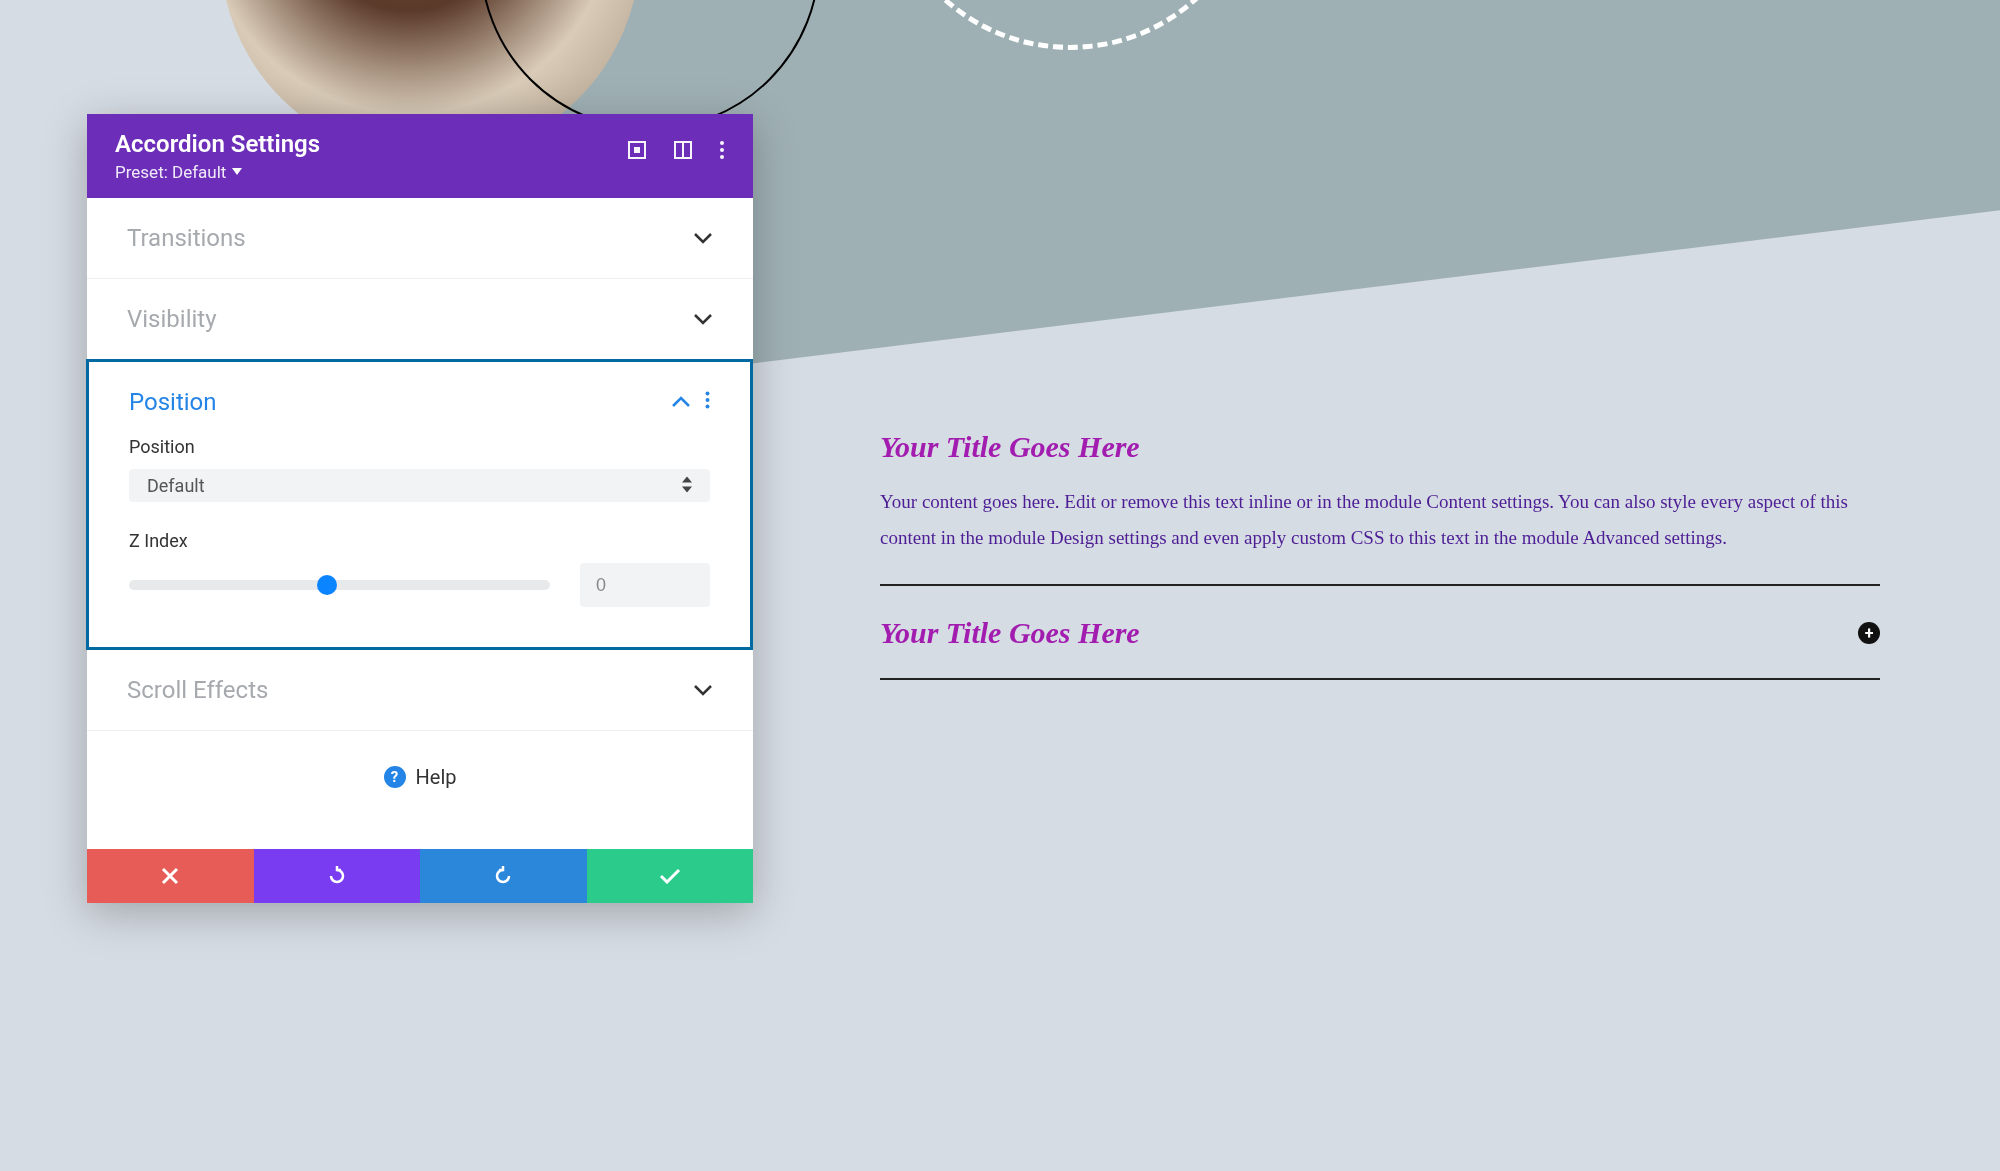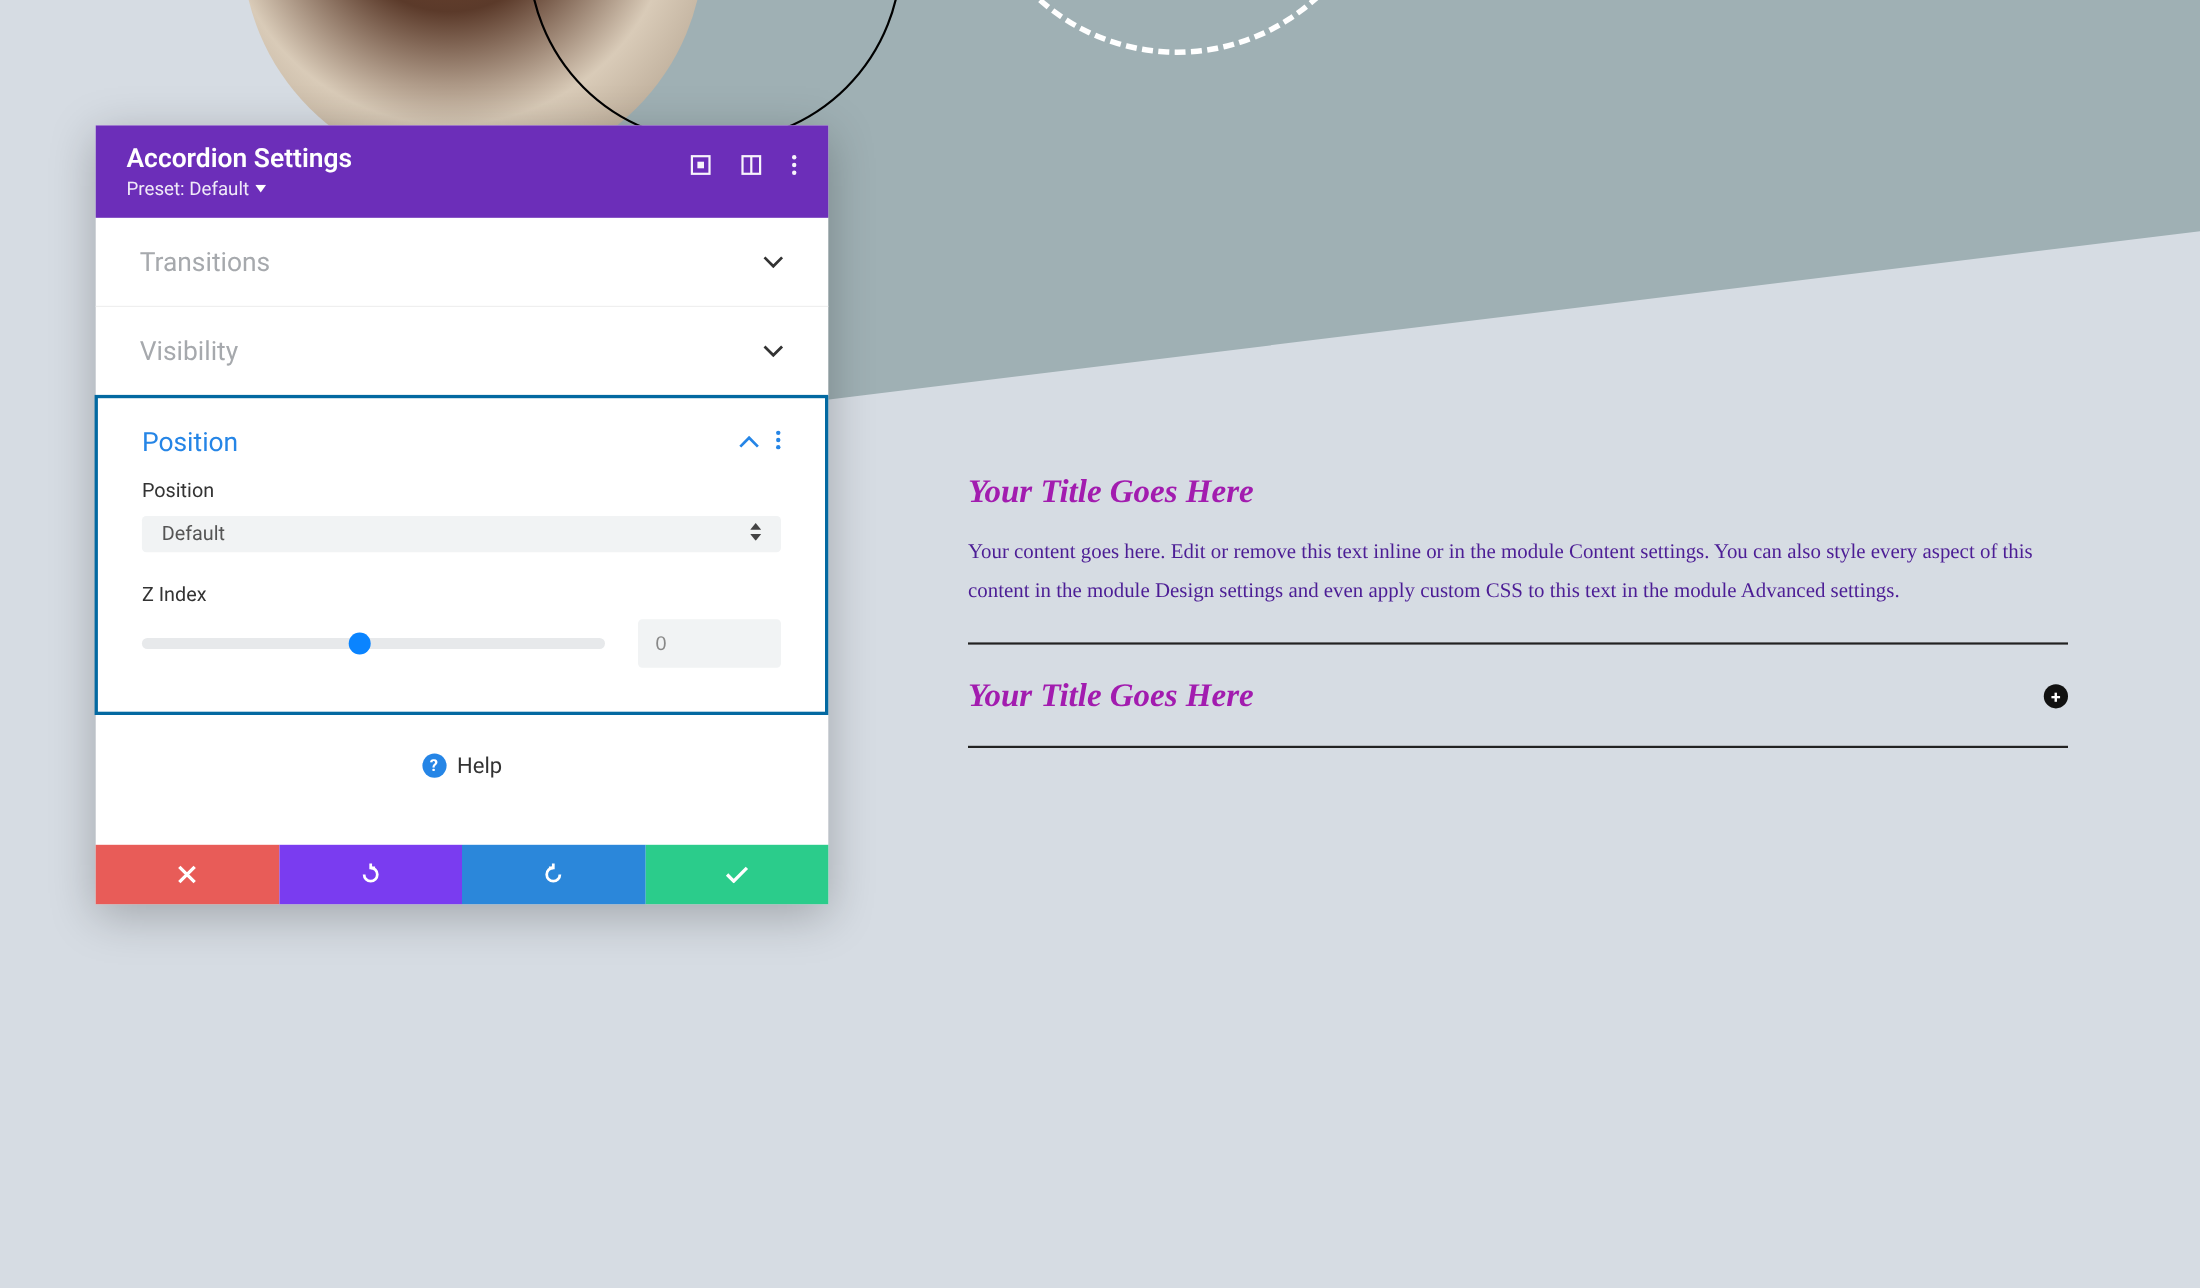--- a/index.html
+++ b/index.html
@@ -370,20 +370,30 @@
       <div class="field-label">Z Index</div>
       <div class="slider-row">
         <div class="slider-track">
           <div class="slider-thumb"></div>
         </div>
         <input class="num-input" value="0" style="">
       </div>
     </div>
   </div>
 
+  <div class="section">
+    <div class="section-head">
+      <span class="section-title">Scroll Effects</span>
+      <span class="chev">
+        <svg width="20" height="12" viewBox="0 0 20 12" fill="none" stroke="#333" stroke-width="2.5">
+            <path d="M2 2 L10 10 L18 2"></path>
+          </svg>
+      </span>
+    </div>
+  </div>
 
   <div class="help-row">
     <span class="help-icon">?</span>
     <span>Help</span>
   </div>
 
   <div class="footer-btns">
     <div class="footer-btn fbtn-cancel">
       <svg width="18" height="18" viewBox="0 0 18 18" stroke="#fff" stroke-width="3">
           <path d="M2 2 L16 16 M16 2 L2 16"></path>

